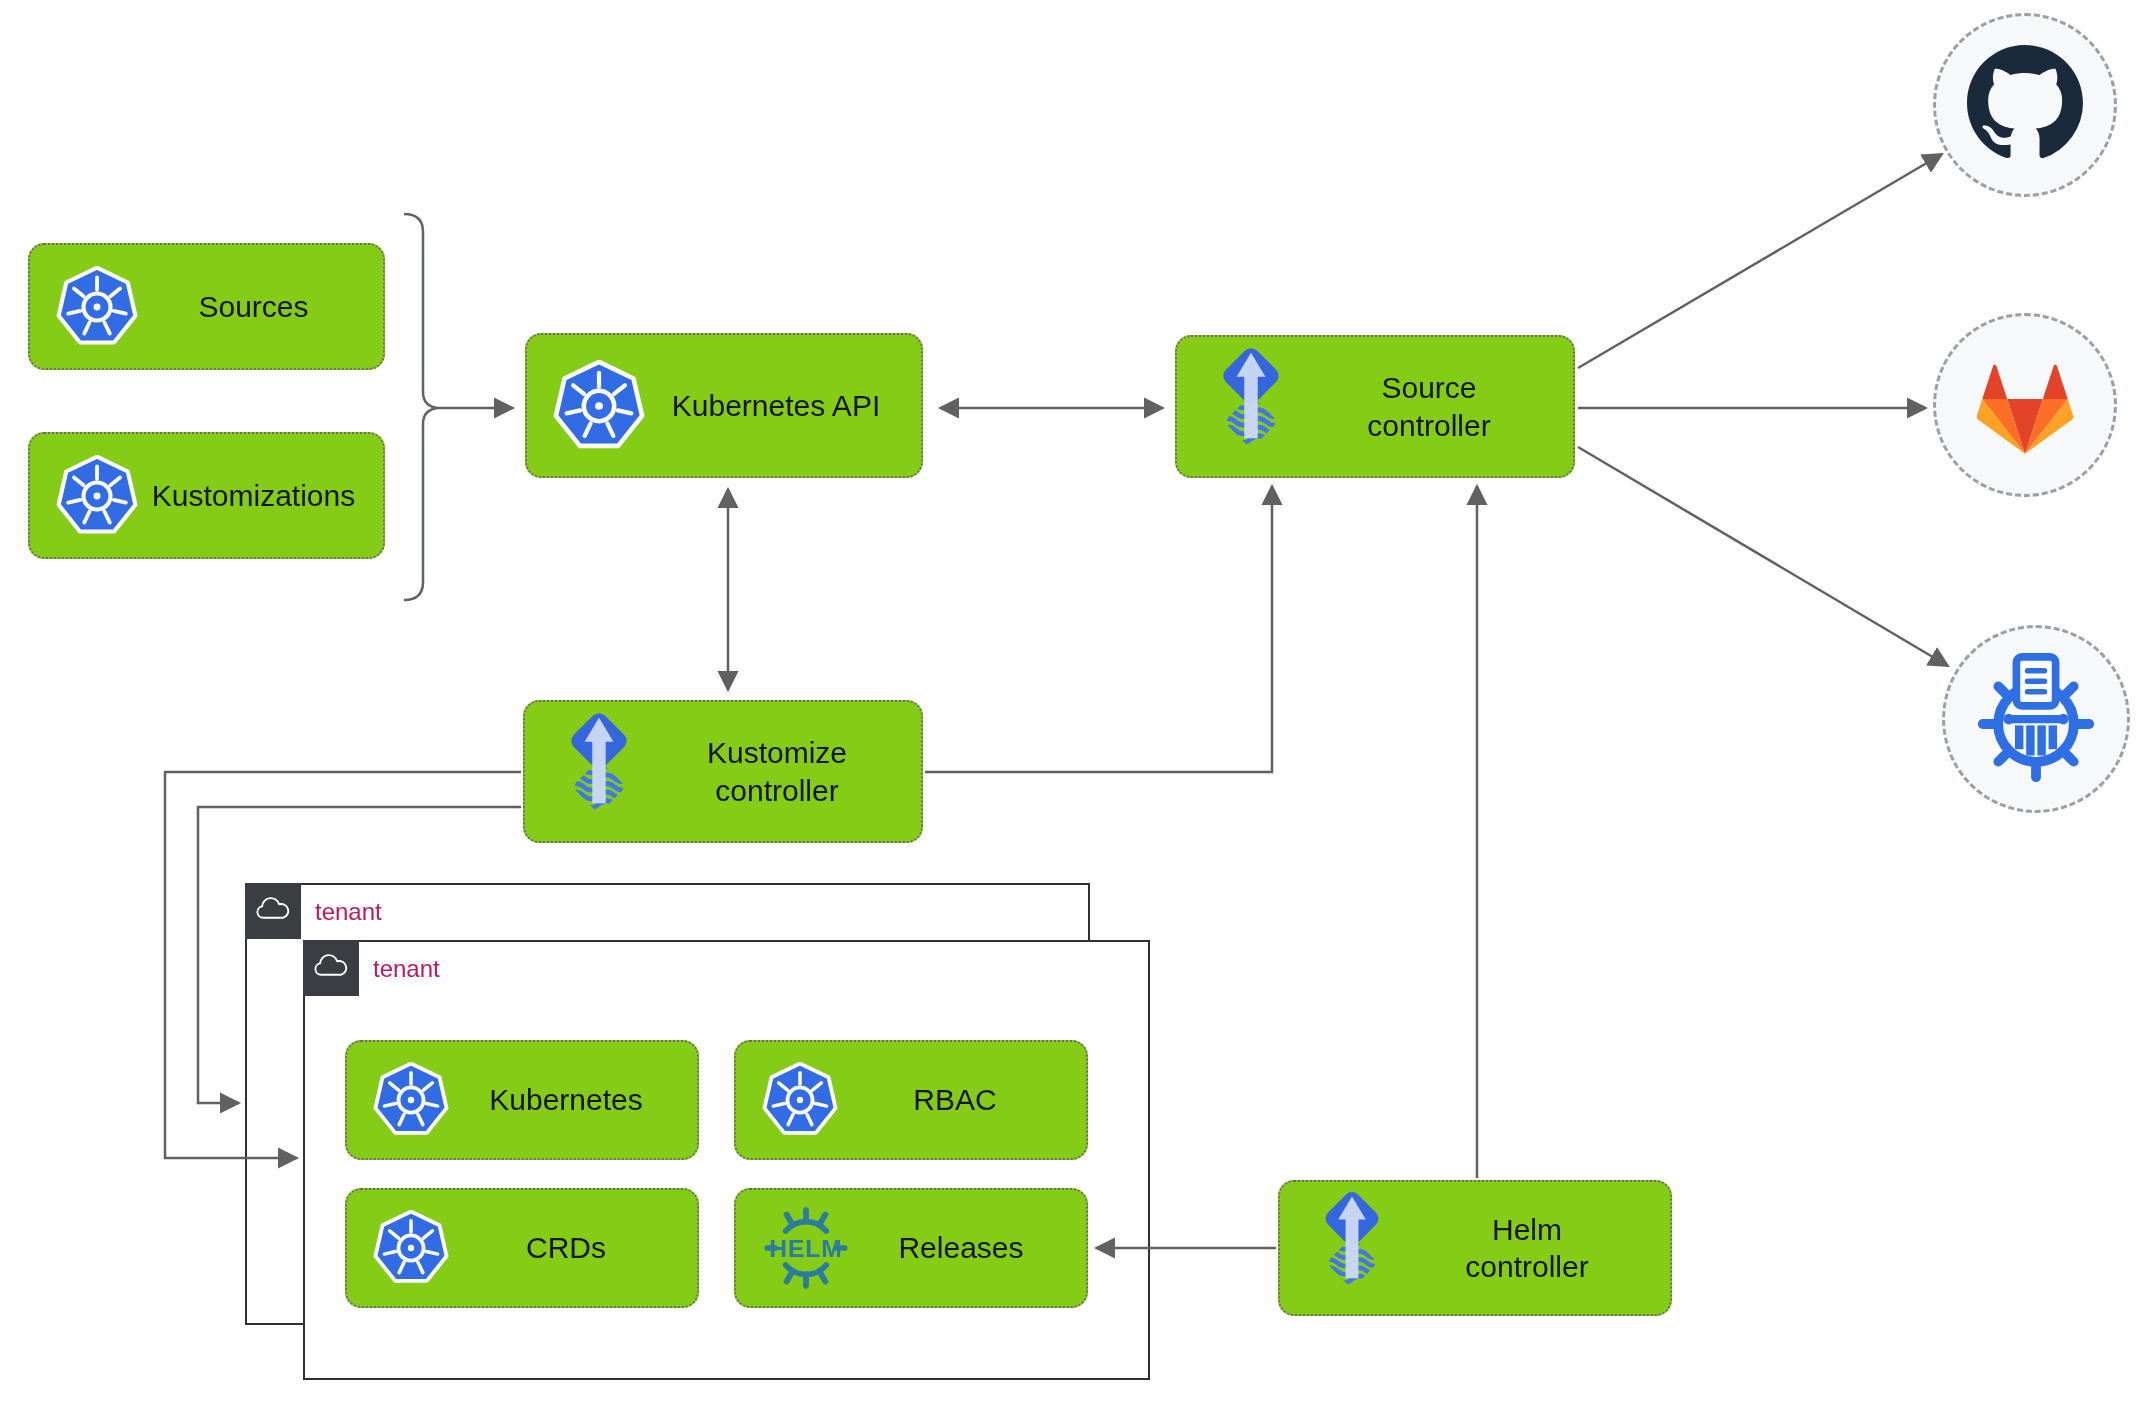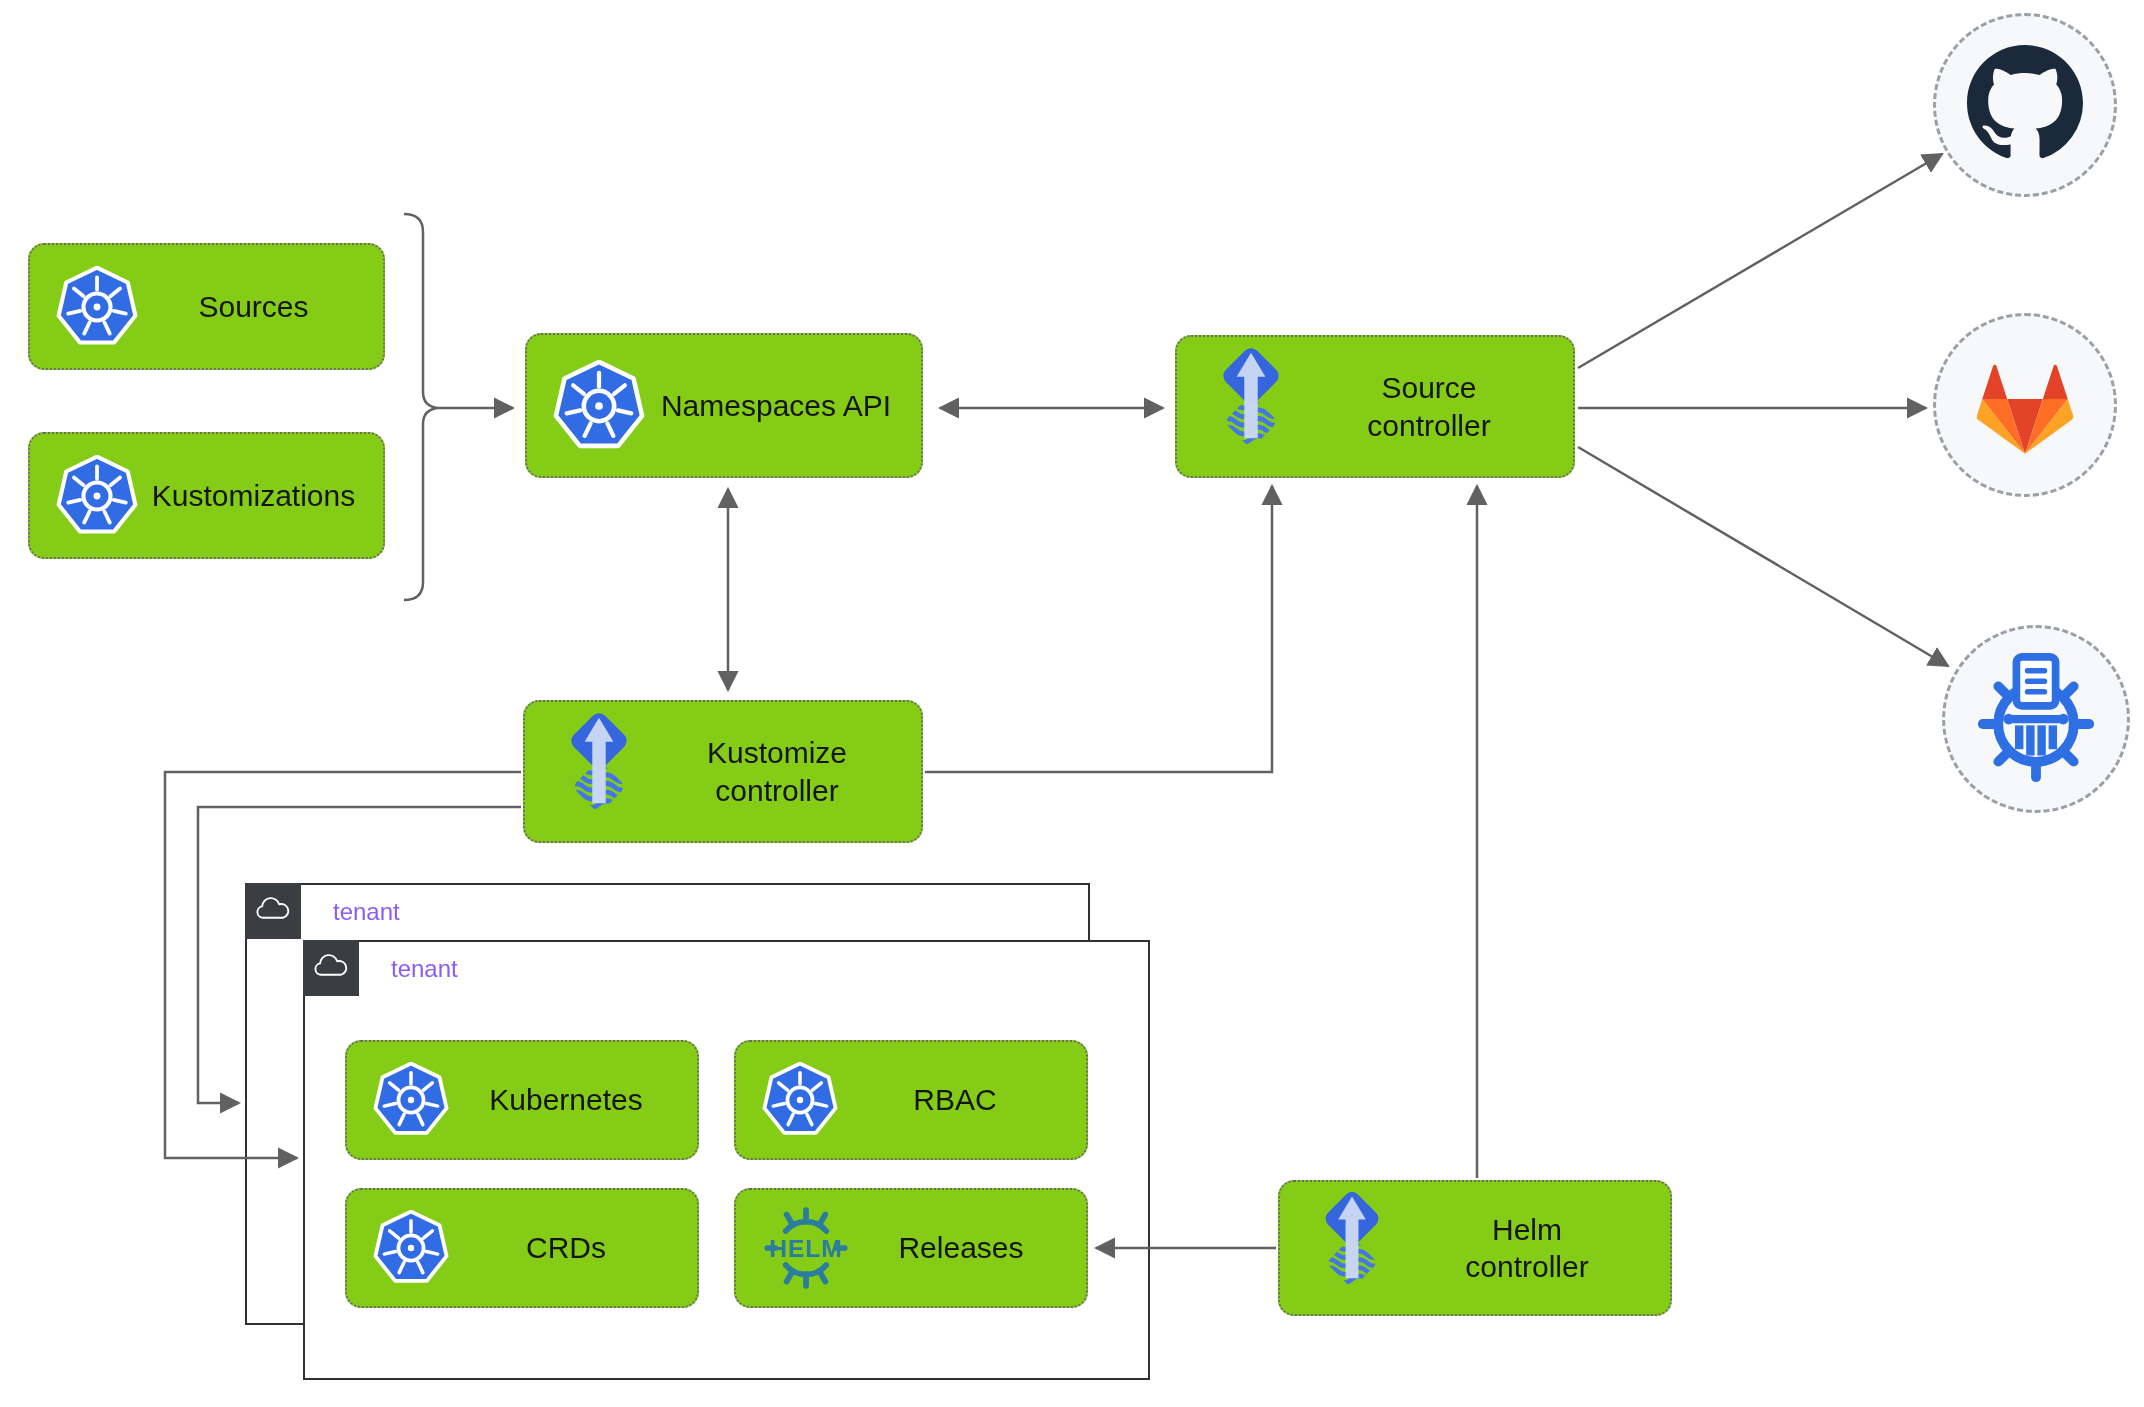--- a/index.html
+++ b/index.html
@@ -11,22 +11,22 @@
         display:flex;align-items:center;box-sizing:border-box;z-index:7;}
   .node .icon{flex:0 0 auto;display:flex;align-items:center;justify-content:center;margin-left:26px;}
   .node .label{flex:1 1 auto;text-align:center;font-size:30px;color:#151515;line-height:1.25;
                padding-right:14px;}
   .node .label.narrow{max-width:185px;margin:0 auto;}
 
   
   .tenant{position:absolute;background:#ffffff;border:2px solid #2f3133;box-sizing:border-box;}
   .tenant-tab{position:absolute;left:-2px;top:-2px;width:56px;height:56px;background:#3a3d41;
               display:flex;align-items:center;justify-content:center;}
-  .tenant-label{position:absolute;left:86px;top:0;height:54px;display:flex;align-items:center;
-                font-size:24px;color:#8b5cf6;}
+  .tenant-label{position:absolute;left:68px;top:0;height:54px;display:flex;align-items:center;
+                font-size:24px;color:#be185d;}
 
   
   .endpoint{position:absolute;border-radius:50%;background:#f7f8f9;border:3px dashed #9aa0a6;
             display:flex;align-items:center;justify-content:center;box-sizing:border-box;z-index:7;}
 
   #connectors{position:absolute;left:0;top:0;z-index:40;pointer-events:none;}
   .hidden-defs{position:absolute;width:0;height:0;overflow:hidden;}
 </style>
 </head>
 <body>
@@ -166,21 +166,21 @@
       </span>
     <span class="label">Kustomizations</span>
   </div>
 
   <div class="node" style="left:525px;top:333px;width:398px;height:145px;">
     <span class="icon">
       <svg width="92" height="92">
           <use href="#sym-k8s"></use>
         </svg>
       </span>
-    <span class="label">Namespaces API</span>
+    <span class="label">Kubernetes API</span>
   </div>
 
   <div class="node" style="left:1175px;top:335px;width:400px;height:143px;">
     <span class="icon">
       <svg width="96" height="119">
           <use href="#sym-flux"></use>
         </svg>
       </span>
     <span class="label narrow">Source controller</span>
   </div>

